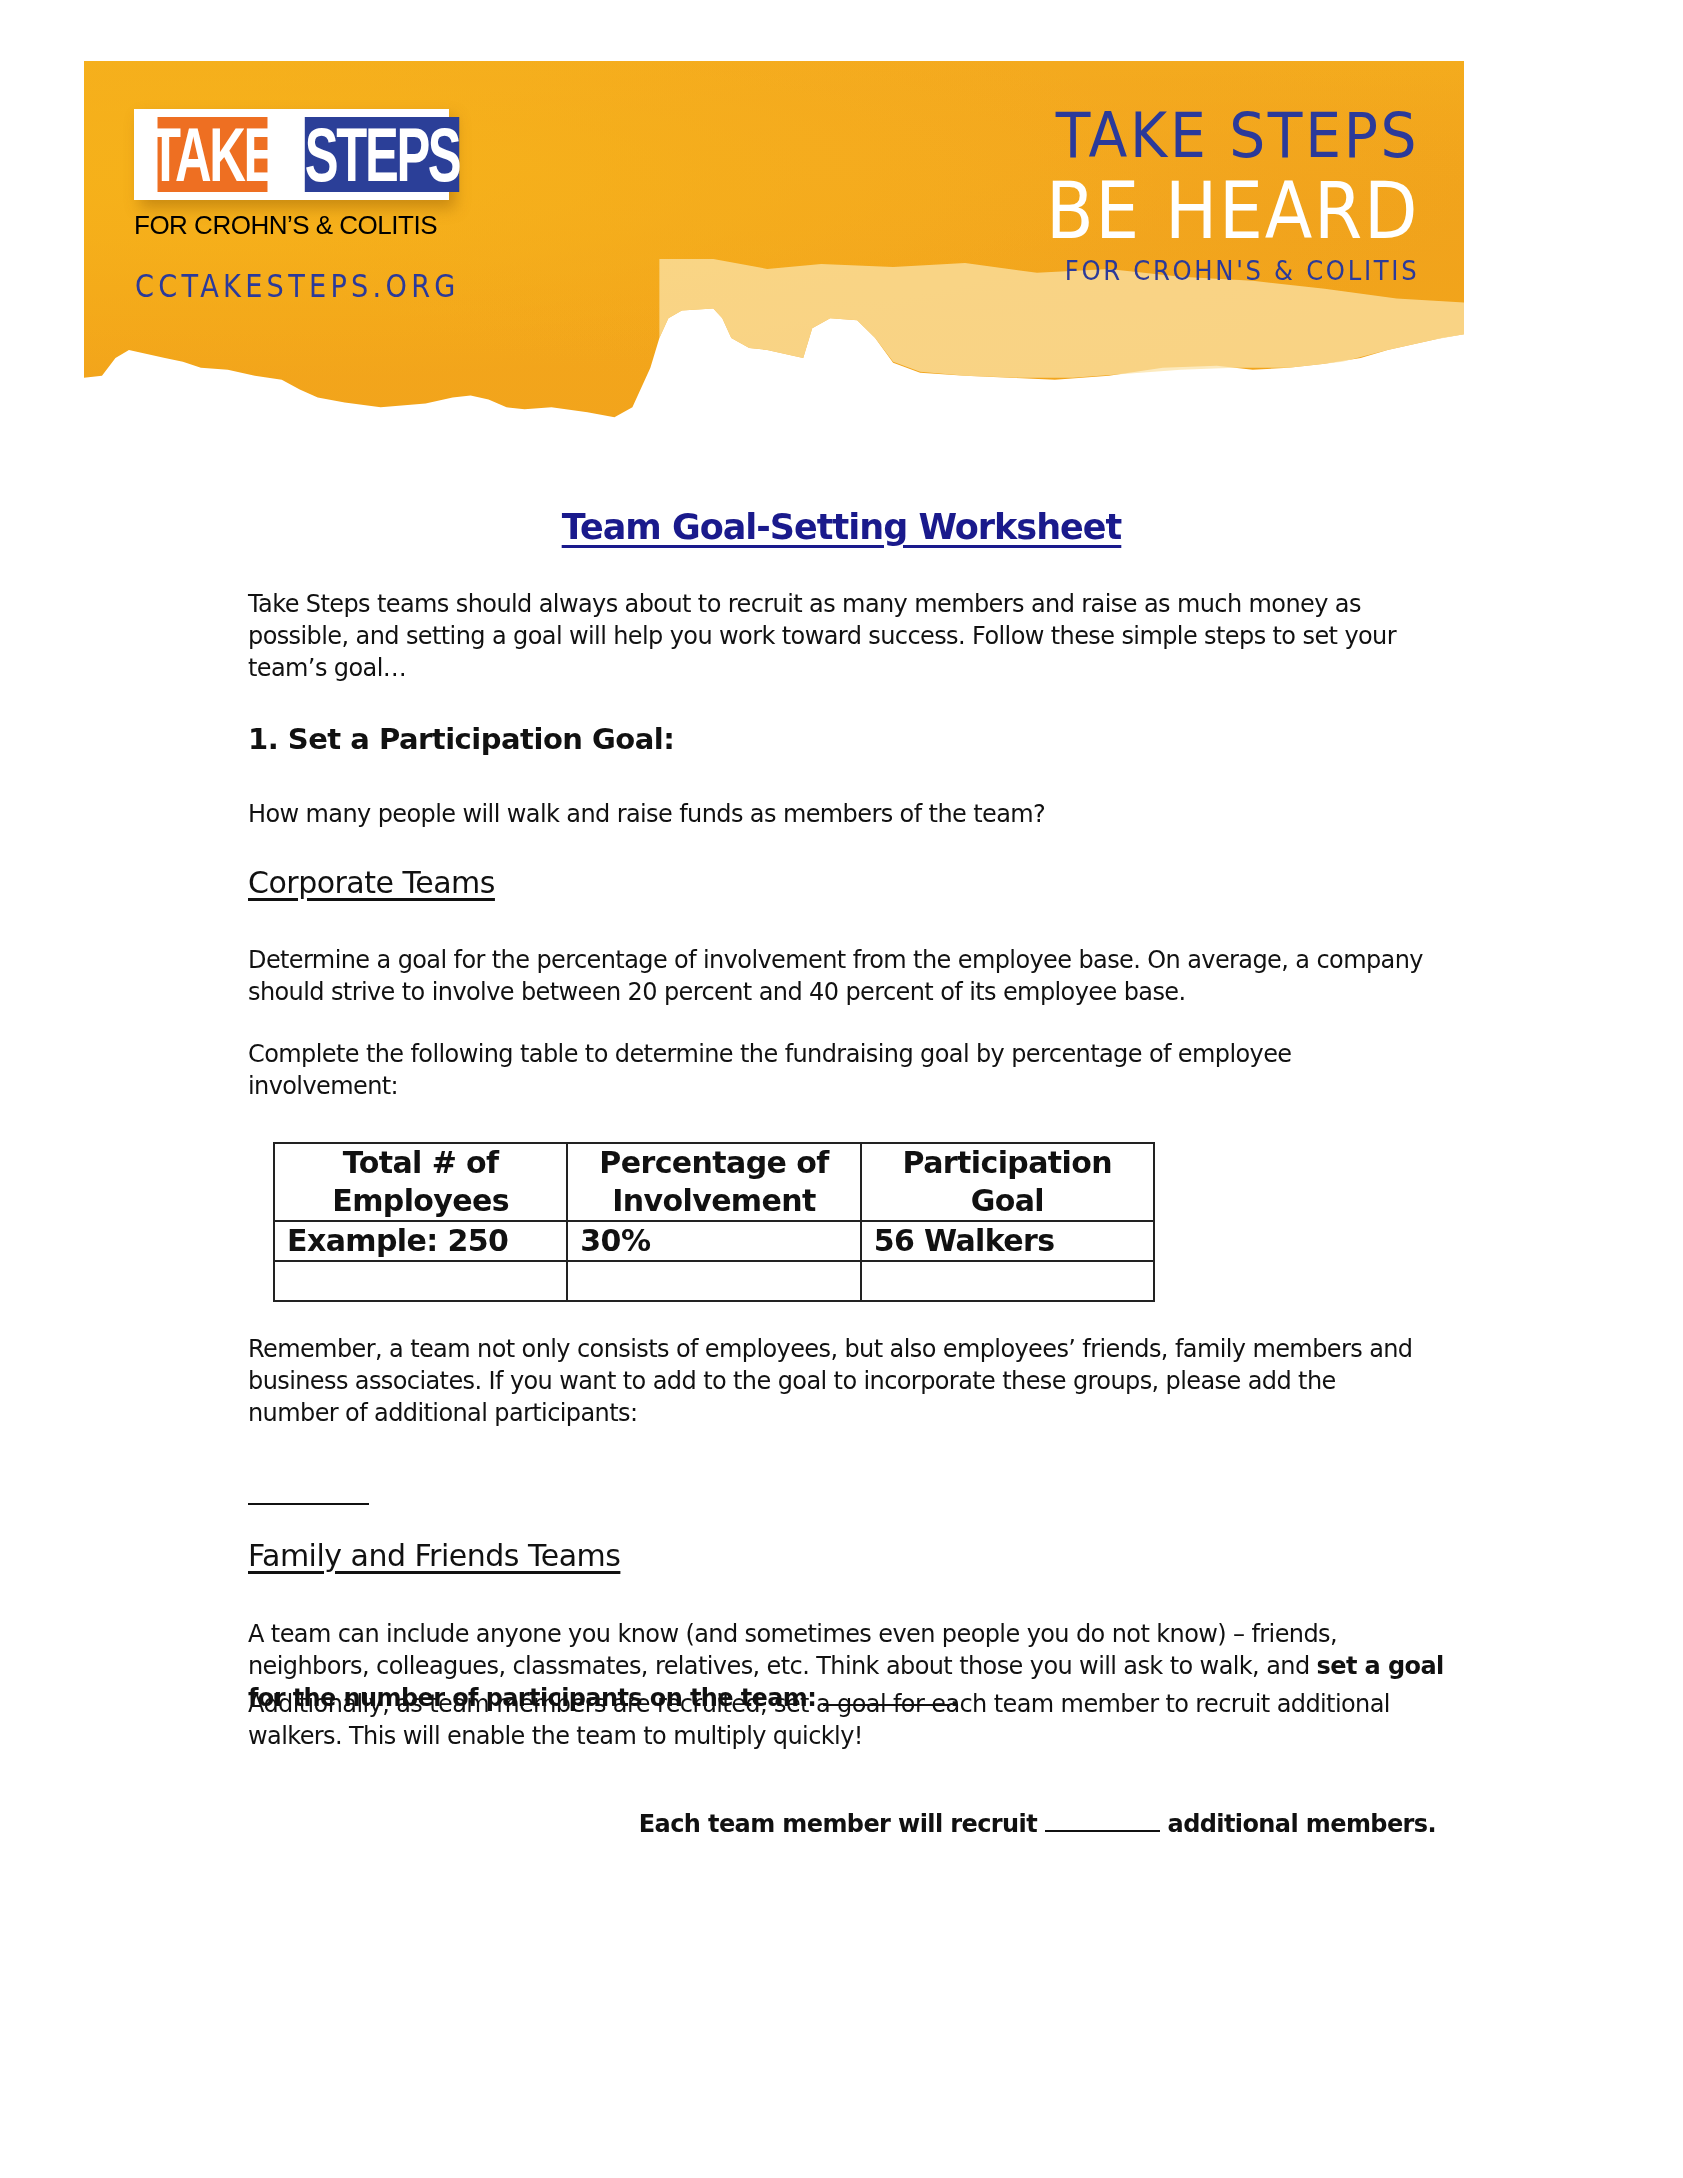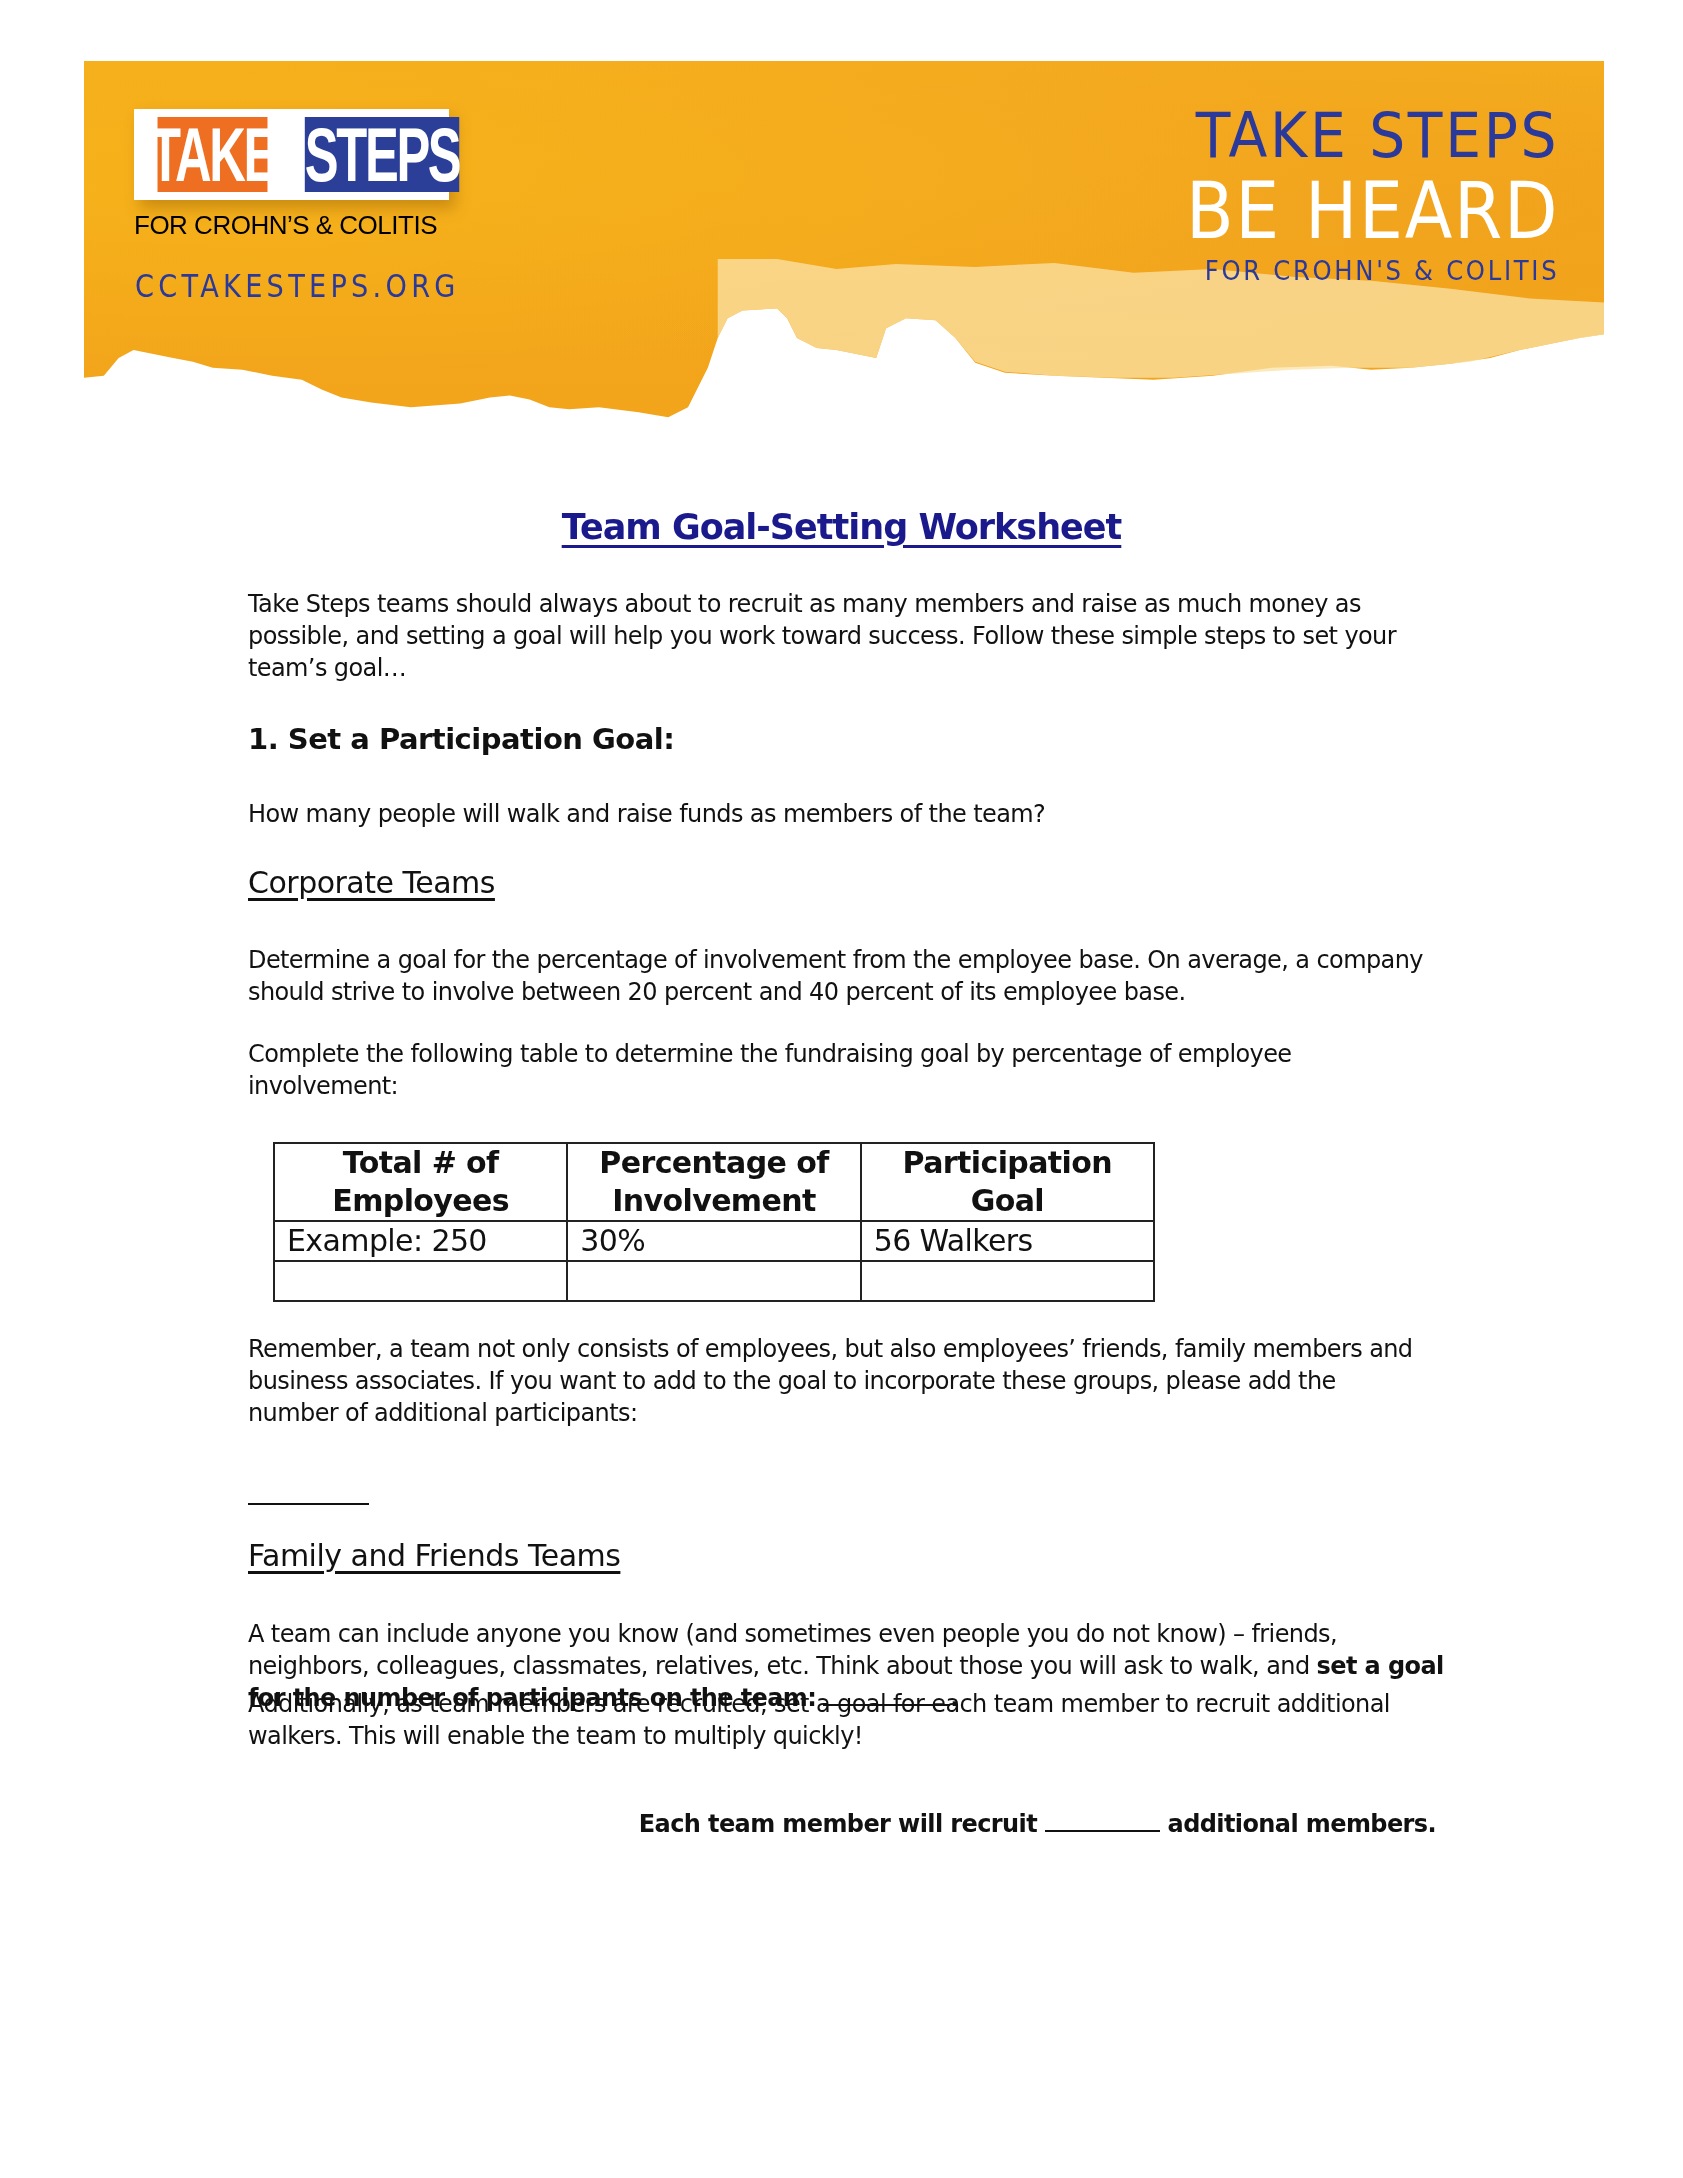--- a/index.html
+++ b/index.html
@@ -1,20 +1,20 @@
 <!DOCTYPE html>
 <html><head>
   <meta charset="utf-8">
   <style>
     html, body { margin: 0; padding: 0; background: #ffffff; }
     body { width: 1683px; height: 2178px; position: relative; overflow: hidden;
            font-family: "DejaVu Sans", sans-serif; color: #111; }
 
     
-    .banner { position: absolute; left: 84px; top: 61px; width: 1520px; height: 376px; overflow: hidden; }
+    .banner { position: absolute; left: 84px; top: 61px; width: 1380px; height: 376px; overflow: hidden; }
     .banner .wash {
       position: absolute; inset: 0;
       background:
         radial-gradient(ellipse at 12% 30%, #f6b21a 0%, rgba(246,178,26,0) 55%),
         radial-gradient(ellipse at 55% 25%, #f4a820 0%, rgba(244,168,32,0) 60%),
         radial-gradient(ellipse at 85% 40%, #f0a21c 0%, rgba(240,162,28,0) 60%),
         linear-gradient(180deg, #f5ae1e 0%, #f3a61a 60%, #f2a41c 100%);
     }
     .banner .ragged { position: absolute; left: 0; bottom: 0; width: 100%; height: 178px; }
 
@@ -74,21 +74,21 @@
     .blank-inline { display: inline-block; border-bottom: 2px solid #111; height: 22px; vertical-align: baseline; }
 
     
     table.goal {
       position: absolute; left: 232px; top: 1142px; width: 882px;
       border-collapse: collapse;
       font-family: "DejaVu Sans", sans-serif; font-size: 30px; color: #111; letter-spacing: -0.6px; margin-left: 41px;
     }
     table.goal td, table.goal th { border: 2px solid #222; padding: 0 12px; }
     table.goal th { font-weight: bold; text-align: center; line-height: 38px; padding-top: 0; height: 75px; width: 33.3%; }
-    table.goal td { height: 38px; line-height: 38px; font-weight: normal; }
+    table.goal td { height: 38px; line-height: 38px; font-weight: bold; }
     table.goal tr.blank-row td { height: 38px; }
 
     .answer-line { position: absolute; left: 248px; top: 1503px; width: 121px; border-top: 2px solid #111; }
   </style>
 </head>
 <body>
 
 <div class="banner">
   <div class="wash"></div>
   <svg class="ragged" viewBox="0 0 1535 180" preserveAspectRatio="none">

